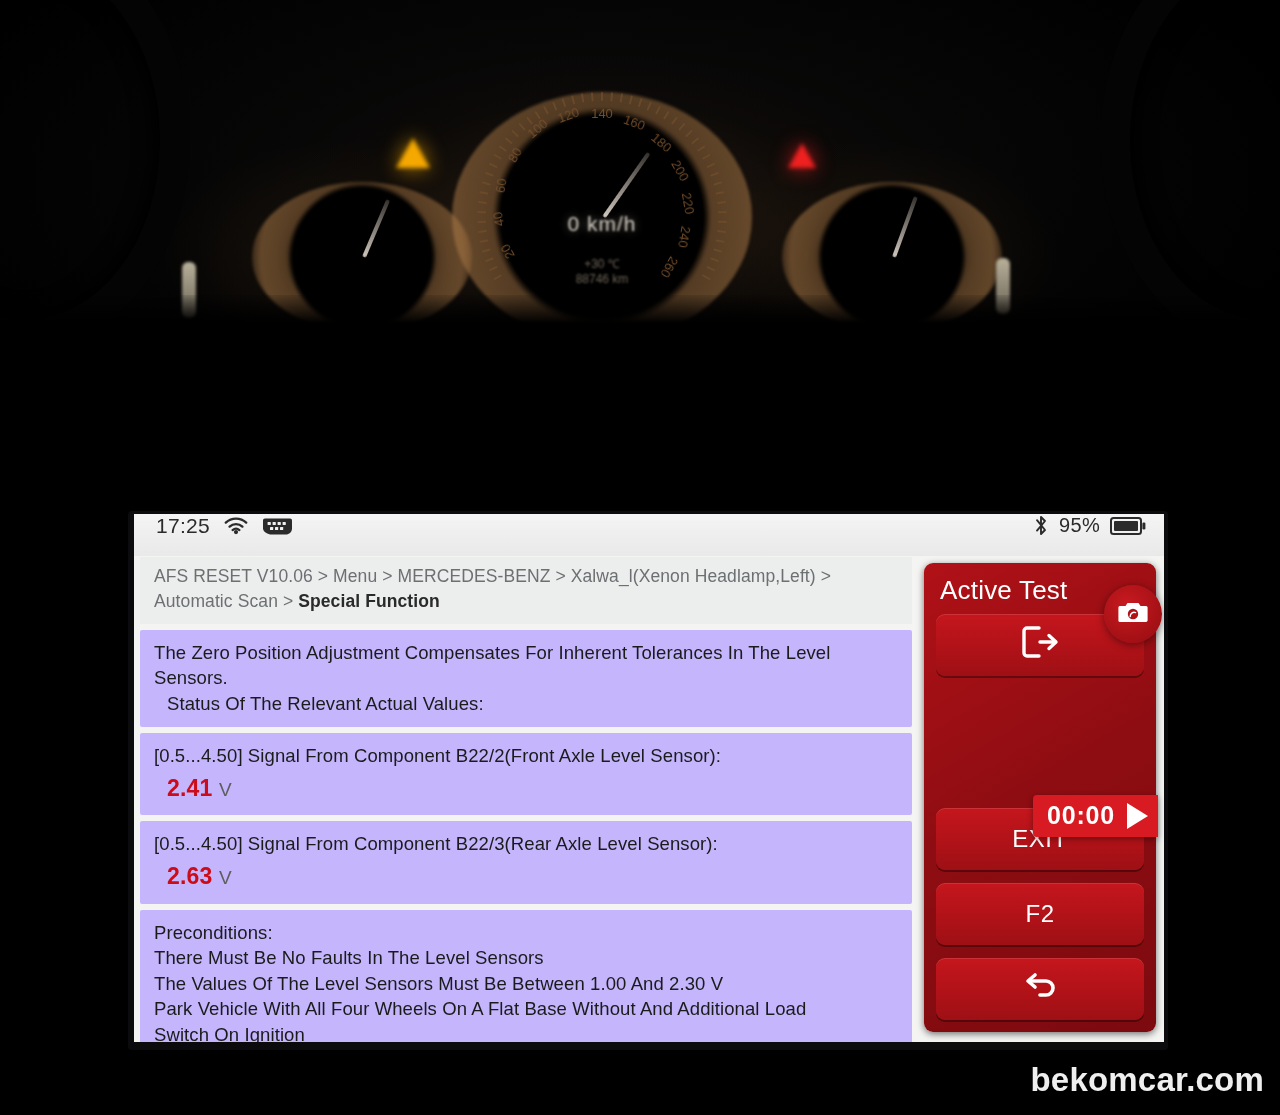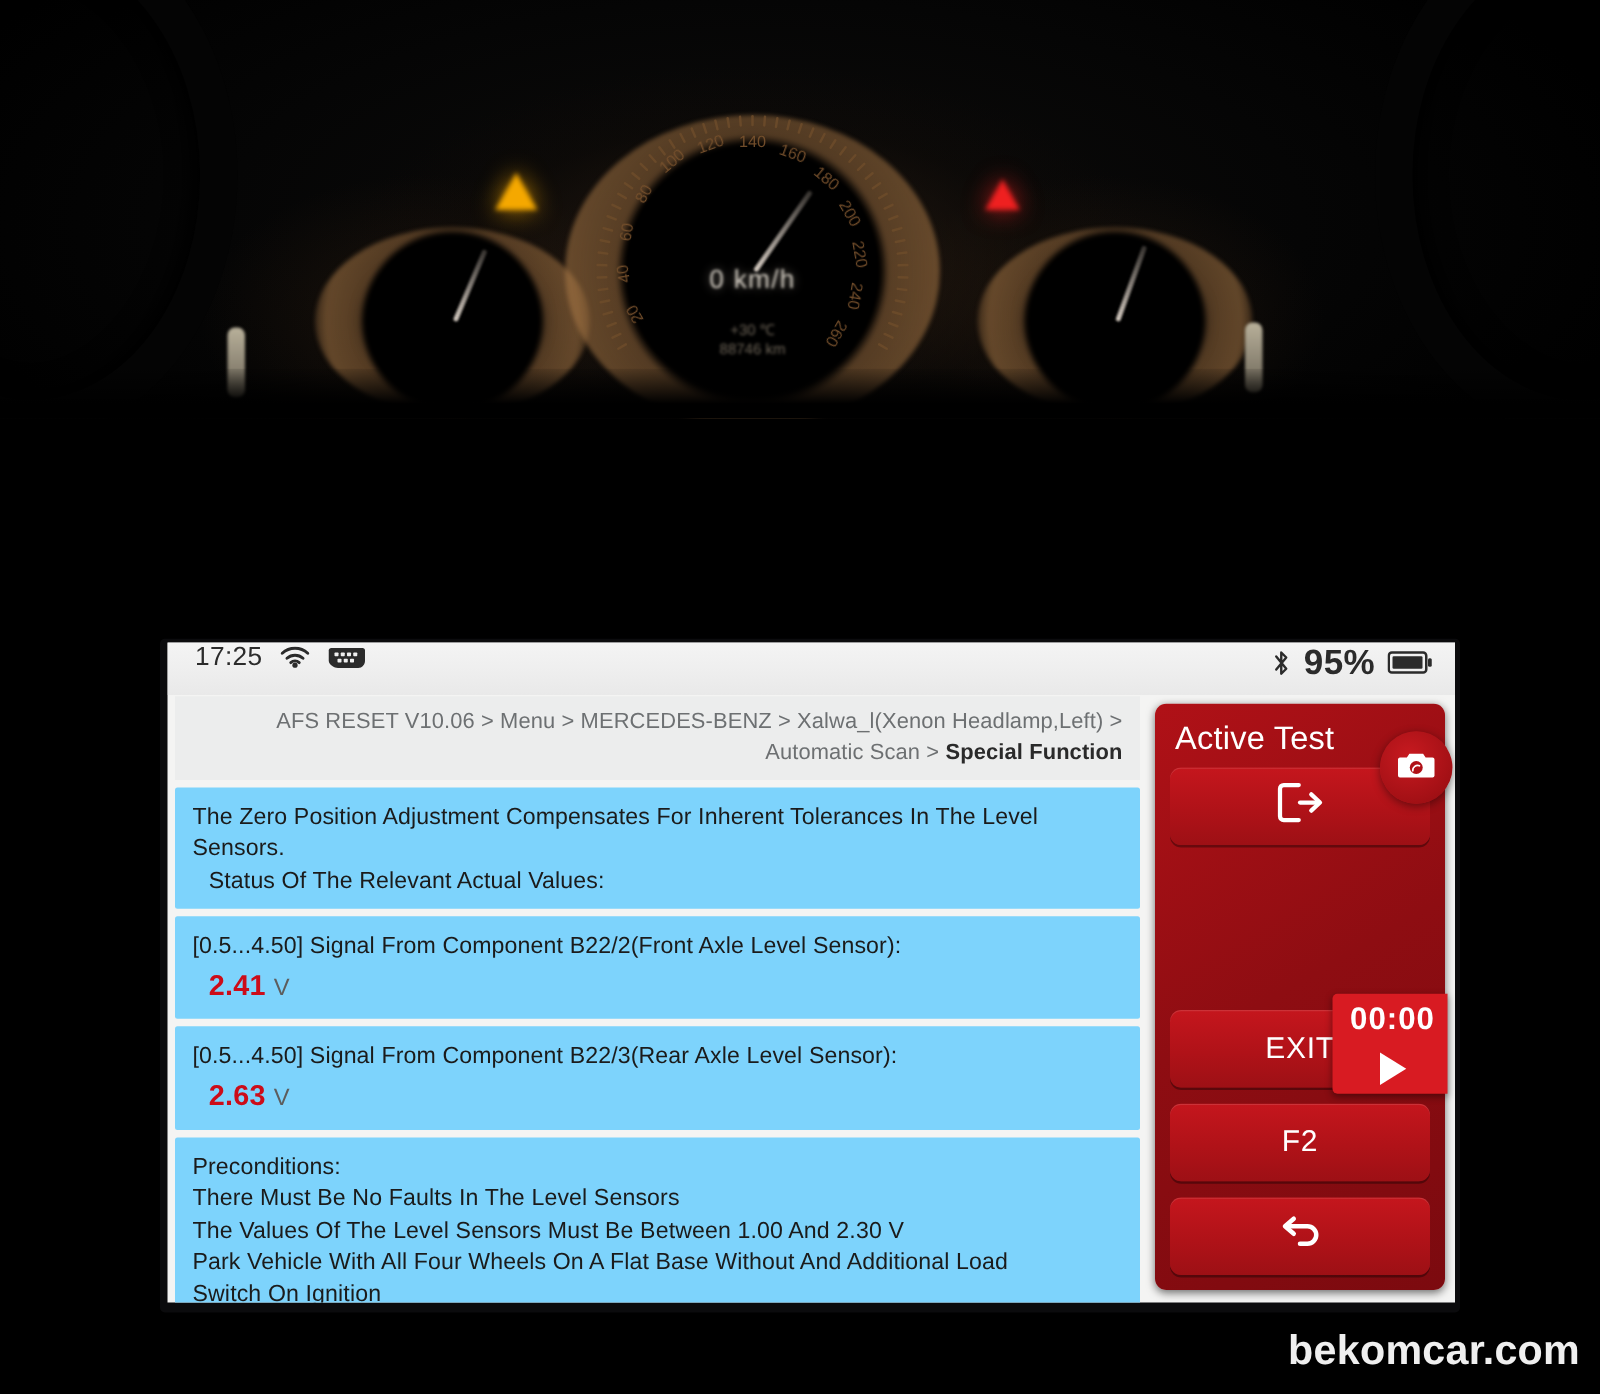--- a/index.html
+++ b/index.html
@@ -102,37 +102,37 @@
   }
 
   
   #statusbar {
     height: 42px; flex: 0 0 42px;
     background: linear-gradient(180deg,#f4f4f4,#e9e9e9);
     display: flex; align-items: flex-start; padding: 0 18px 0 22px;
     color: #2b2b2b; font-size: 21px; letter-spacing: 0.3px;
   }
   #statusbar .sb-left { display: flex; align-items: center; gap: 14px; }
-  #statusbar .sb-right { margin-left: auto; display: flex; align-items: center; gap: 10px; font-size: 28px; font-weight: bold; }
+  #statusbar .sb-right { margin-left: auto; display: flex; align-items: center; gap: 10px; font-size: 20px; }
   .sb-icon { display: inline-flex; align-items: center; justify-content: center; }
 
   
   #content-area { flex: 1; display: flex; min-height: 0; padding: 0 0 0 0; }
   #left-col { flex: 1; min-width: 0; display: flex; flex-direction: column; padding: 0 0 6px 0; }
 
   #breadcrumb {
     margin: 1px 6px 0 6px; padding: 7px 14px 10px 14px;
     background: #eceded; color: #6d7072;
-    font-size: 17.5px; line-height: 1.42; letter-spacing: 0.1px; text-align: right;
+    font-size: 17.5px; line-height: 1.42; letter-spacing: 0.1px;
   }
   #breadcrumb b { color: #2a2a2a; font-weight: bold; }
 
   .card {
     margin: 6px 6px 0 6px; padding: 10px 14px 11px 14px;
-    background: #7dd3fc; color: #1b1b1b;
+    background: #c4b5fd; color: #1b1b1b;
     font-size: 18.5px; line-height: 1.38; letter-spacing: 0.1px;
     border-radius: 2px;
   }
   .card .indent { padding-left: 13px; }
   .reading { margin-top: 4px; font-size: 23px; }
   .reading .val { color: #cc0c18; font-weight: bold; letter-spacing: 0.2px; }
   .reading .unit { color: #5d5d5d; font-size: 19px; font-weight: normal; }
 
   
   #red-panel {
@@ -167,21 +167,20 @@
   }
   #timer-chip {
     position: absolute; right: -2px; top: 232px;
     background: #d81b22; color: #fff;
     border-radius: 4px 0 0 4px;
     padding: 6px 10px 7px 14px;
     font-size: 25px; font-weight: bold; letter-spacing: 0.8px;
     display: flex; align-items: center; gap: 12px;
     box-shadow: 0 2px 6px rgba(0,0,0,0.4);
     z-index: 5;
-    flex-direction: column;
   }
   #play-tri {
     width: 0; height: 0;
     border-top: 13px solid transparent; border-bottom: 13px solid transparent;
     border-left: 21px solid #fff;
   }
 
   
   #watermark {
     position: absolute; right: 16px; bottom: 16px;

